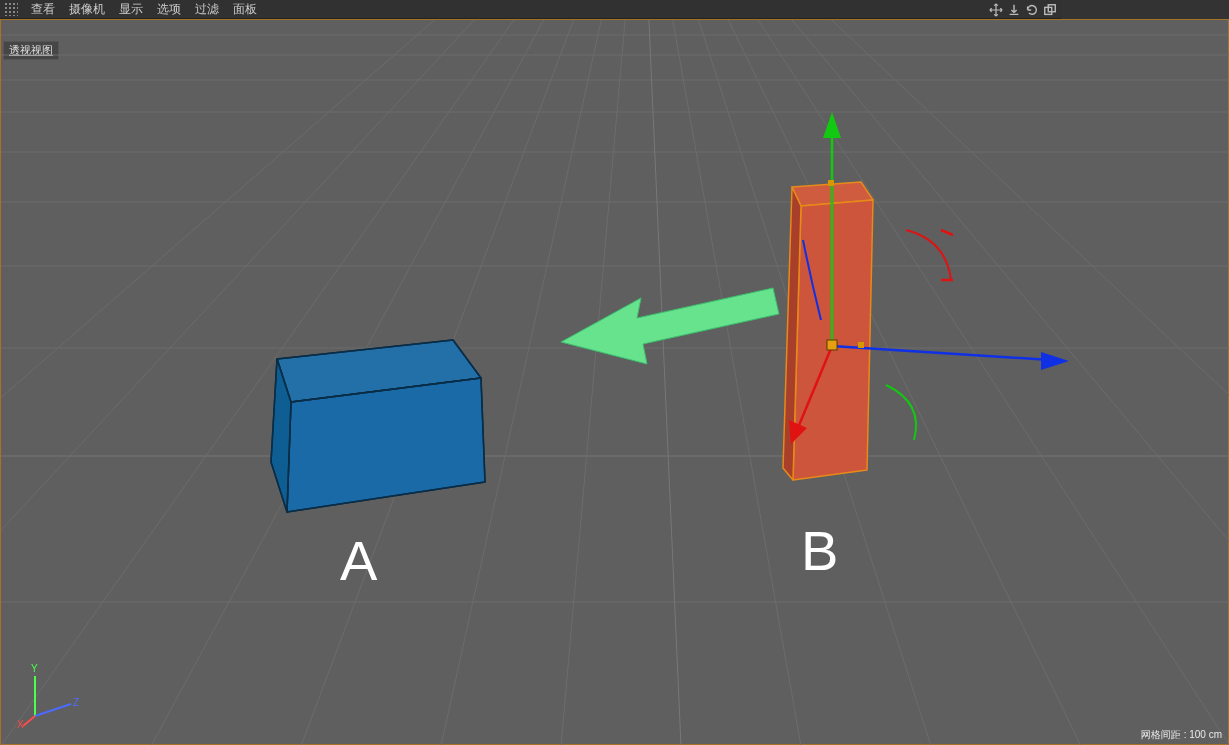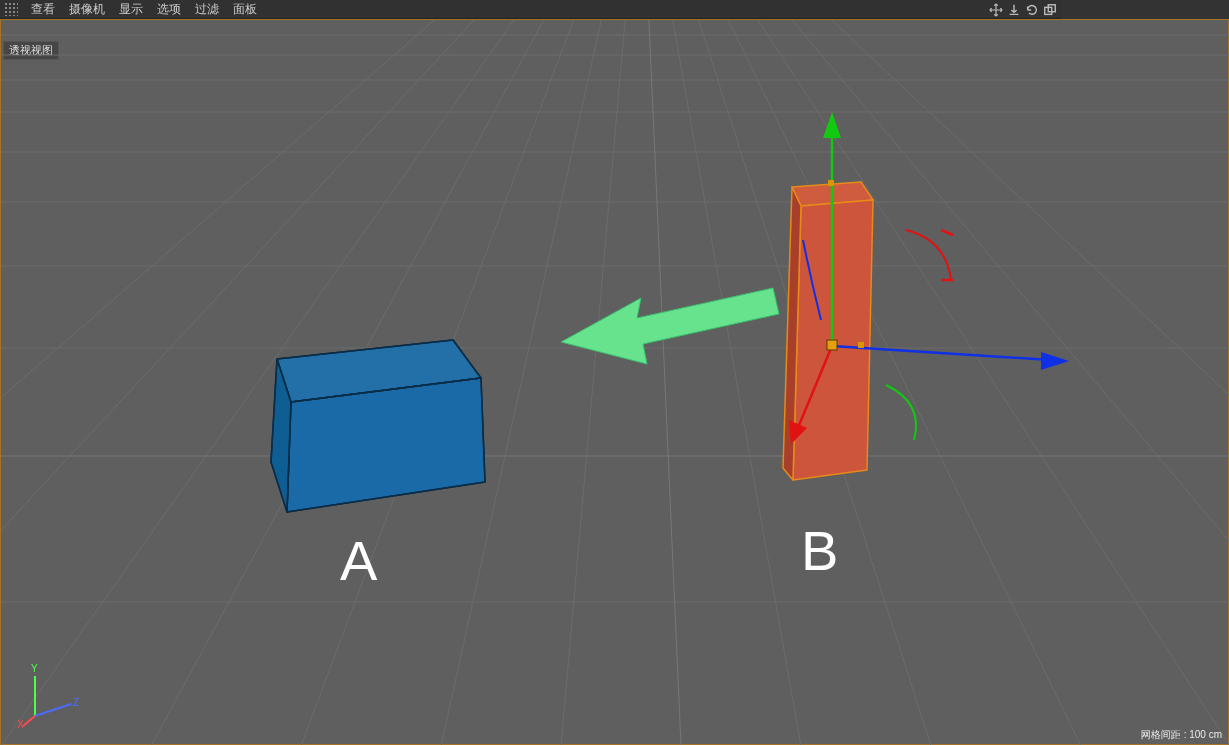--- a/index.html
+++ b/index.html
@@ -21,21 +21,21 @@
 .menubar-right {
   position: absolute; right: 4px; top: 0; height: 19px;
   display: flex; align-items: center; gap: 4px;
 }
 .menubar-right .ic { width: 14px; height: 14px; cursor: pointer; }
 
 
 .view-tab {
   position: absolute; left: 2px; top: 21px;
   font-size: 11px; background: rgba(60,60,60,.7);
-  padding: 1px 5px; border: 1px solid #555; color: #ddd;
+  padding: 1px 5px; border: 1px solid #555; color: #ddd; text-decoration: underline;
 }
 
 
 .viewport {
   position: absolute; left: 0; top: 19px; width: 1229px; height: 726px;
   background: #5f5f5f;
   border: 1px solid #a67228;
 }
 
 

